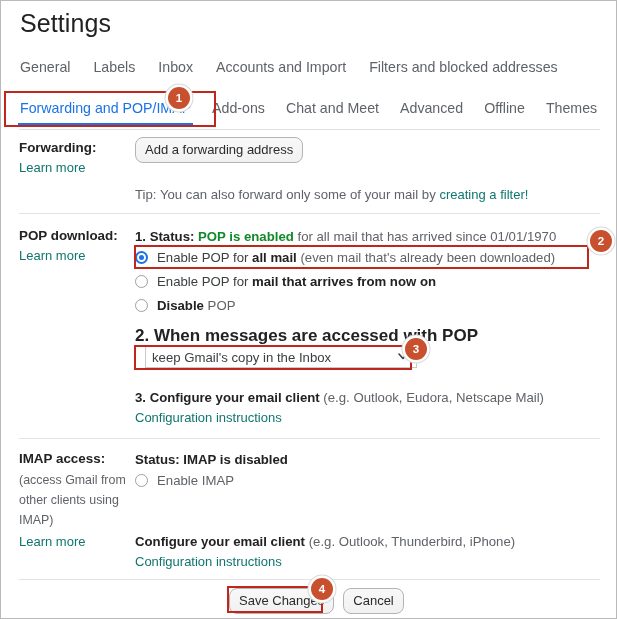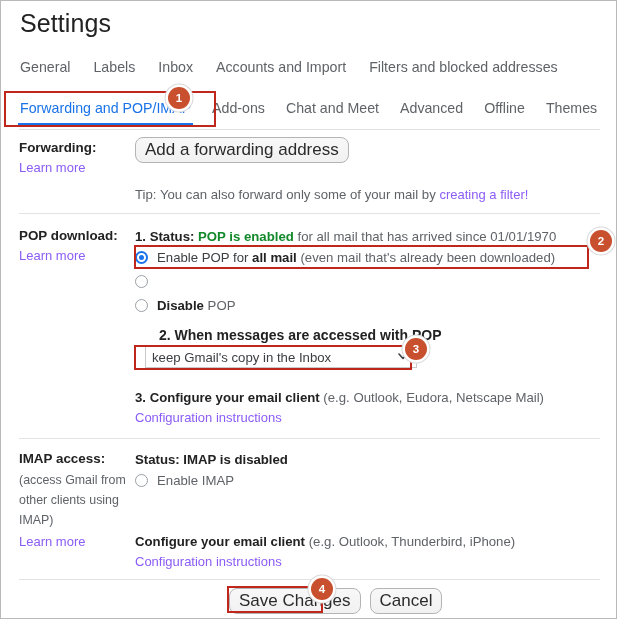--- a/index.html
+++ b/index.html
@@ -96,21 +96,21 @@
     font-weight: bold;
     color: #222222;
     font-size: 13.4px;
   }
   .label-sub {
     color: #5f6368;
     font-size: 12.4px;
     line-height: 20px;
   }
   .link {
-    color: #8b5cf6;
+    color: #0f766e;
     cursor: pointer;
     font-size: 13px;
   }
   .body-text {
     font-size: 13.2px;
     color: #3c4043;
     line-height: 19px;
   }
   .bold { font-weight: bold; color: #222222; }
   .green { color: #12892b; font-weight: bold; }
@@ -122,21 +122,21 @@
     left: 18px;
     width: 581px;
     height: 1px;
     background: #e3e3e3;
   }
 
   
   .gbtn {
     display: inline-block;
     font-family: "Liberation Sans", sans-serif;
-    font-size: 17px;
+    font-size: 13px;
     color: #2b2b2b;
     background: linear-gradient(#f8f8f8, #f1f1f1);
     border: 1px solid #b4b4b4;
     border-radius: 8px;
     padding: 4px 9px 5px 9px;
     cursor: pointer;
     line-height: 15px;
     white-space: nowrap;
   }
 
@@ -276,29 +276,30 @@
     <span class="bold">1. Status: </span><span class="green">POP is enabled</span><span class="muted"> for all mail that has arrived since 01/01/1970</span>
   </div>
 
   <div class="section" style="top:246px; left:134px; width:465px;">
     <div class="radio-line">
       <span class="radio checked"></span>
       <span><span>Enable POP for </span><span class="bold">all mail</span><span class="muted"> (even mail that's already been downloaded)</span></span>
     </div>
     <div class="radio-line" style="margin-top:4px;">
       <span class="radio"></span>
+      <span><span>Enable POP for </span><span class="bold">mail that arrives from now on</span><span class="muted"></span></span>
     </div>
     <div class="radio-line" style="margin-top:4px;">
       <span class="radio"></span>
       <span><span></span><span class="bold">Disable</span><span class="muted"> POP</span></span>
     </div>
   </div>
 
   <div class="section" style="top:325px; left:134px; width:465px;">
-    <span class="bold" style="font-size:14px;margin-left:24px;">2. When messages are accessed with POP</span>
+    <span class="bold" style="font-size:17px;">2. When messages are accessed with POP</span>
   </div>
 
   <div class="section" style="top:345px; left:144px; width:465px;">
     <div class="gselect">
       <span class="sel-text">keep Gmail's copy in the Inbox</span>
       <svg class="chev" viewBox="0 0 10 7">
         <path d="M1 1 L5 5.5 L9 1" stroke="#3c4043" stroke-width="1.6" fill="none" stroke-linecap="round" stroke-linejoin="round"></path>
       </svg>
     </div>
   </div>

